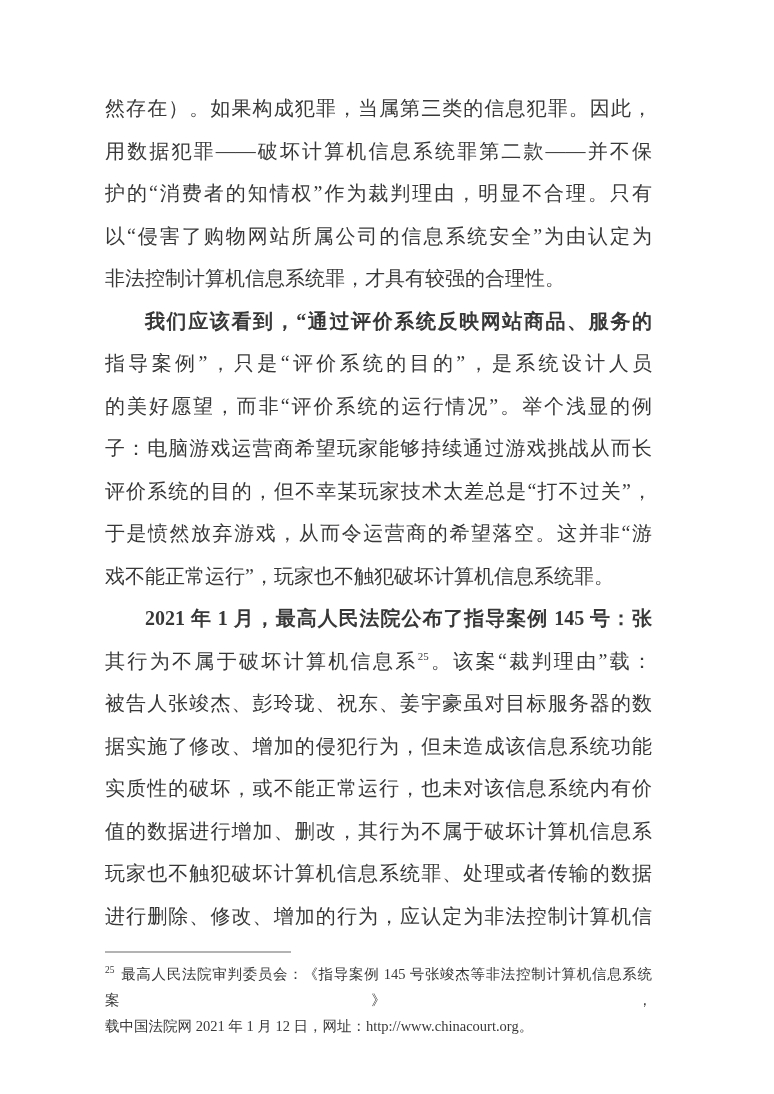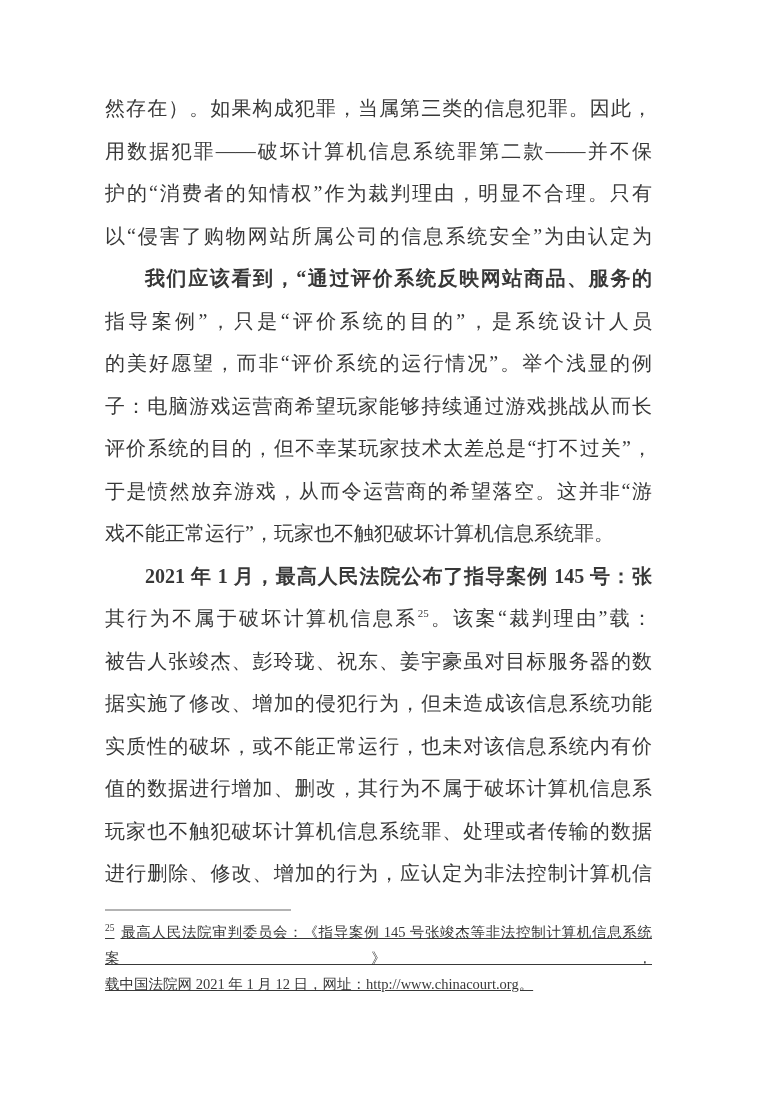--- a/index.html
+++ b/index.html
@@ -27,21 +27,20 @@
   }
   .bodyline.pend { text-align-last: left; }
   .bodyline.pind { text-indent: 2em; font-weight: bold; }
   .bodyline sup {
     font-size: 11px;
     vertical-align: super;
     line-height: 0;
   }
   .footnote {
     margin-top: 14px;
-    text-decoration: underline;
   }
   .fn-sep {
     width: 186px;
     border-top: 2px solid #b3b3b3;
     margin-bottom: 8px;
   }
   .fn-line {
     font-size: 14.5px;
     line-height: 26px;
     text-align: justify;
@@ -58,20 +57,21 @@
 <body>
 
 <div class="page">
   <div class="content">
 
     <div>
       <div class="bodyline">然存在）。如果构成犯罪，当属第三类的信息犯罪。因此，</div>
       <div class="bodyline">用数据犯罪——破坏计算机信息系统罪第二款——并不保</div>
       <div class="bodyline">护的“消费者的知情权”作为裁判理由，明显不合理。只有</div>
       <div class="bodyline">以“侵害了购物网站所属公司的信息系统安全”为由认定为</div>
+      <div class="bodyline pend">非法控制计算机信息系统罪，才具有较强的合理性。</div>
     </div>
 
     <div>
       <div class="bodyline pind">我们应该看到，“通过评价系统反映网站商品、服务的</div>
       <div class="bodyline">指导案例”，只是“评价系统的目的”，是系统设计人员</div>
       <div class="bodyline">的美好愿望，而非“评价系统的运行情况”。举个浅显的例</div>
       <div class="bodyline">子：电脑游戏运营商希望玩家能够持续通过游戏挑战从而长</div>
       <div class="bodyline">评价系统的目的，但不幸某玩家技术太差总是“打不过关”，</div>
       <div class="bodyline">于是愤然放弃游戏，从而令运营商的希望落空。这并非“游</div>
       <div class="bodyline pend">戏不能正常运行”，玩家也不触犯破坏计算机信息系统罪。</div>

